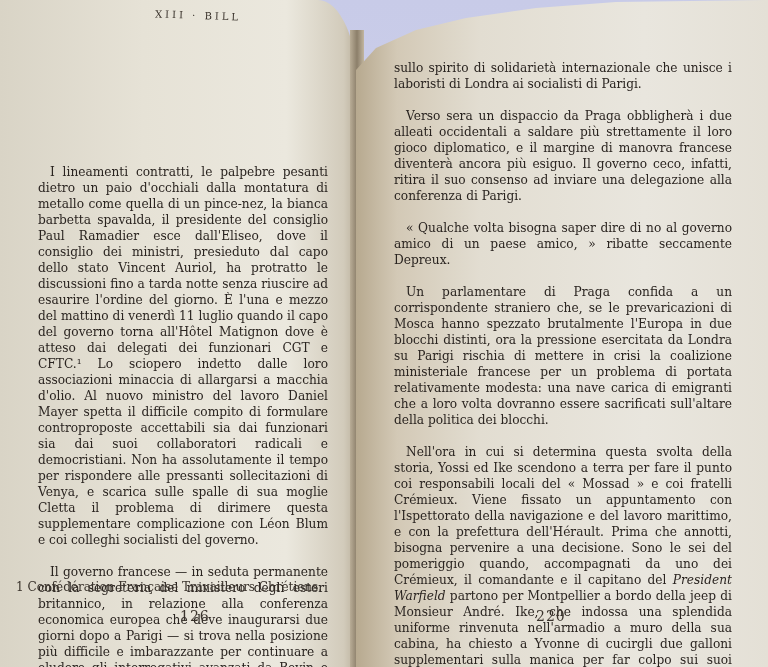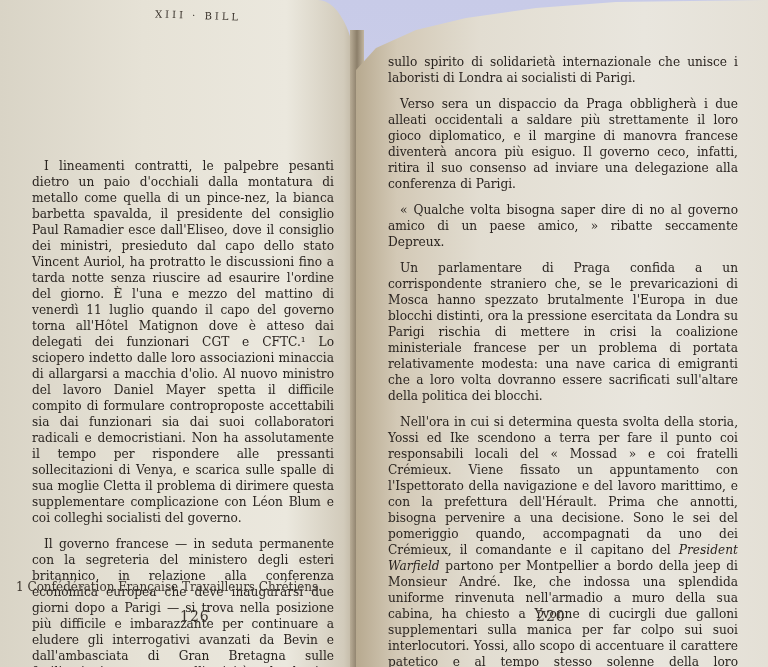--- a/index.html
+++ b/index.html
@@ -32,21 +32,21 @@
     clip-path: polygon(0 70px, 20px 48px, 60px 30px, 110px 18px, 180px 8px, 260px 2px, 412px 0, 412px 667px, 0 667px);
   }
   .running-head {
     position: absolute; top: 10px; left: 155px;
     font-size: 10px; letter-spacing: 3px; color: #3a332c;
     transform: rotate(2deg);
   }
   .text-block {
     position: absolute; font-size: 12.2px; line-height: 16px; text-align: justify;
   }
-  .text-block p { margin: 10px; text-indent: 12px; }
+  .text-block p { margin: 16px; text-indent: 12px; }
   .text-block p.noindent { text-indent: 0; }
   .left-text { left: 22px; top: 148px; width: 322px; }
   .right-text { left: 22px; top: 44px; width: 370px; }
   .footnote {
     position: absolute; left: 16px; top: 580px; font-size: 12px; color: #3a332c;
   }
   .folio {
     position: absolute; font-size: 14px; color: #3a332c; letter-spacing: 1px;
   }
   .folio-left { left: 180px; top: 608px; }

